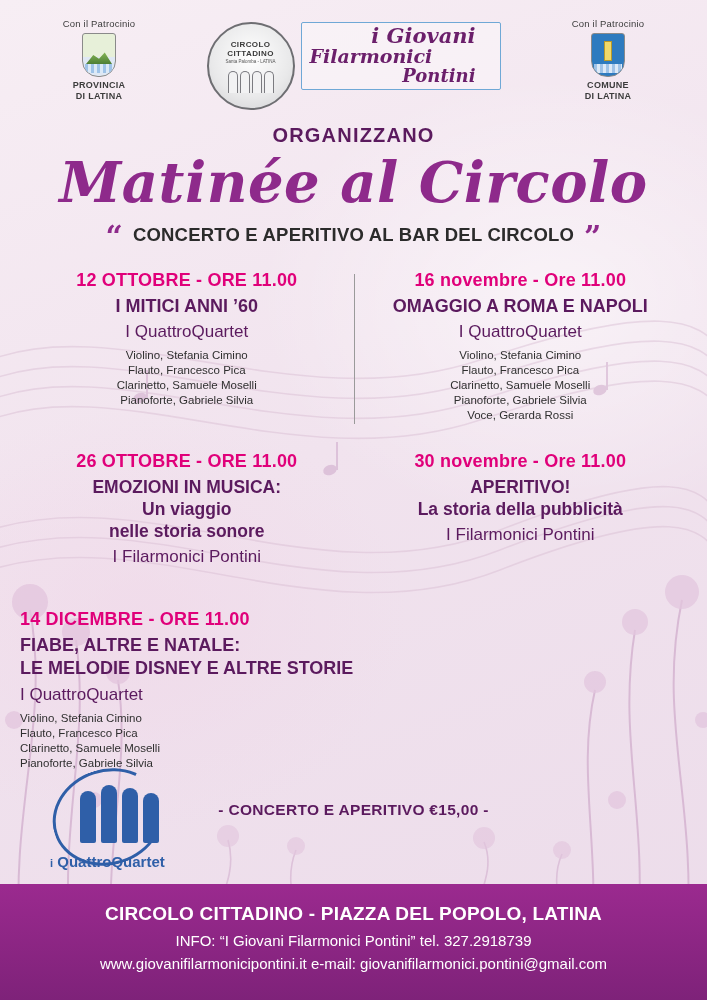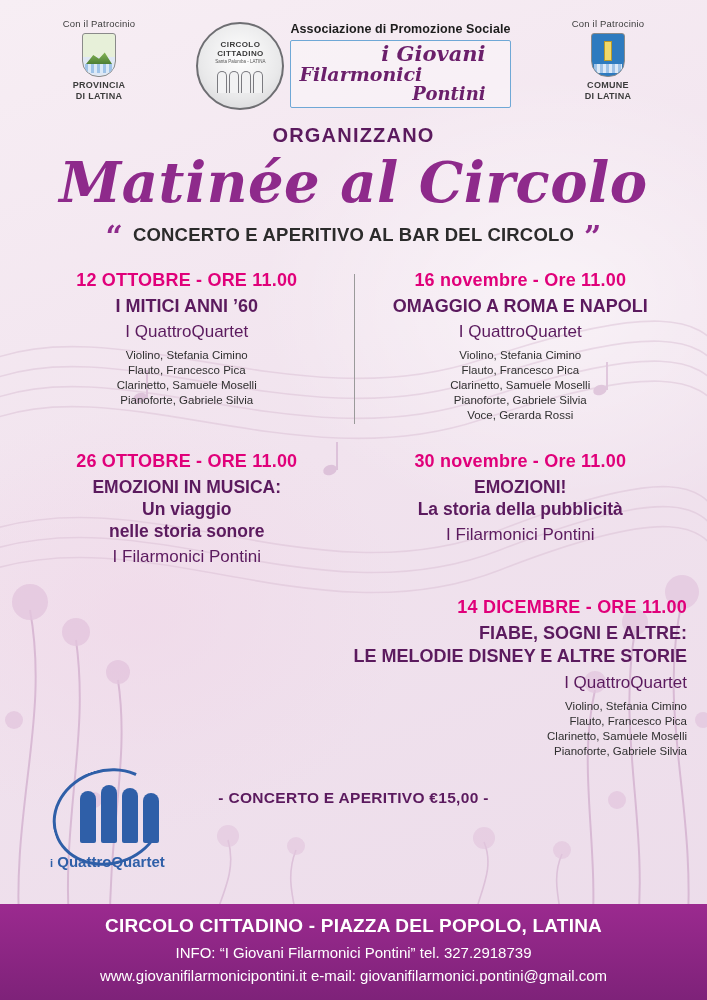--- a/index.html
+++ b/index.html
@@ -149,21 +149,21 @@
     font-size: 18px; font-weight: bold; color: #5b1a5e; line-height: 22px;
   }
   .ev-title.two { font-size: 17.5px; }
   .ev-ens {
     font-size: 17px; color: #5b1a5e; margin-top: 4px; line-height: 21px;
   }
   .ev-members {
     margin-top: 6px; font-size: 11.5px; color: #2f2f2f; line-height: 15px;
   }
   .spacer-28 { height: 28px; }
-  .center-event { text-align: right; margin-top: 30px; position: relative; }
+  .center-event { text-align: left; margin-top: 42px; position: relative; }
   .center-event .ev-title { font-size: 18px; line-height: 23px; }
 
   
   .quartet-logo {
     position: absolute; left: 42px; bottom: 128px; width: 150px; height: 105px;
   }
   .ql-circle {
     position: absolute; left: 10px; top: 2px; width: 112px; height: 96px;
     border: 3px solid #2f5fa8; border-radius: 50%;
     border-right-color: transparent;
@@ -182,23 +182,23 @@
   .ql-text .small { font-size: 11px; }
 
   
   .price {
     text-align: center; margin-top: 30px; position: relative;
     font-size: 15.5px; font-weight: bold; color: #5b1a5e; letter-spacing: .3px;
   }
 
   
   .footer {
-    position: absolute; left: 0; right: 0; bottom: 0; height: 96px;
+    position: absolute; left: 0; right: 0; bottom: 0; height: 116px;
     background: linear-gradient(#9b2a8f, #7e2279);
-    color: #fff; text-align: center; padding-top: 11px;
+    color: #fff; text-align: center; padding-top: 19px;
   }
   .footer .l1 { font-size: 19px; font-weight: bold; letter-spacing: .2px; }
   .footer .l2 { font-size: 15px; margin-top: 7px; }
   .footer .l3 { font-size: 15px; margin-top: 6px; }
 </style>
 </head>
 <body>
 
 <div class="poster">
 
@@ -285,21 +285,20 @@
         <div class="cl-t2">CITTADINO</div>
         <div class="cl-t3">Santa Palomba - LATINA</div>
         <div class="arches">
             <i></i>
             <i></i>
             <i></i>
             <i></i>
           </div>
       </div>
       <div class="assoc">
-        <div class="assoc-title">Associazione di Promozione Sociale</div>
         <div class="gio-box">
           <div class="gio-1">i Giovani</div>
           <div class="gio-2">Filarmonici</div>
           <div class="gio-3">Pontini</div>
         </div>
       </div>
     </div>
 
     <div class="patron">
       <div class="cap">Con il Patrocinio</div>
@@ -355,29 +354,29 @@
       <div class="col">
         <div class="ev-date">26 OTTOBRE - ORE 11.00</div>
         <div class="ev-title two">EMOZIONI IN MUSICA:</div>
         <div class="ev-title two">Un viaggio</div>
         <div class="ev-title two">nelle storia sonore</div>
         <div class="ev-ens">I Filarmonici Pontini</div>
       </div>
 
       <div class="col">
         <div class="ev-date">30 novembre - Ore 11.00</div>
-        <div class="ev-title two">EMOZIONI!</div>
+        <div class="ev-title two">APERITIVO!</div>
         <div class="ev-title two">La storia della pubblicità</div>
         <div class="ev-ens">I Filarmonici Pontini</div>
       </div>
     </div>
 
     <div class="center-event">
       <div class="ev-date">14 DICEMBRE - ORE 11.00</div>
-      <div class="ev-title">FIABE, SOGNI E ALTRE:</div>
+      <div class="ev-title">FIABE, ALTRE E NATALE:</div>
       <div class="ev-title">LE MELODIE DISNEY E ALTRE STORIE</div>
       <div class="ev-ens">I QuattroQuartet</div>
       <div class="ev-members">
         <div>Violino, Stefania Cimino</div>
         <div>Flauto, Francesco Pica</div>
         <div>Clarinetto, Samuele Moselli</div>
         <div>Pianoforte, Gabriele Silvia</div>
       </div>
     </div>
 

